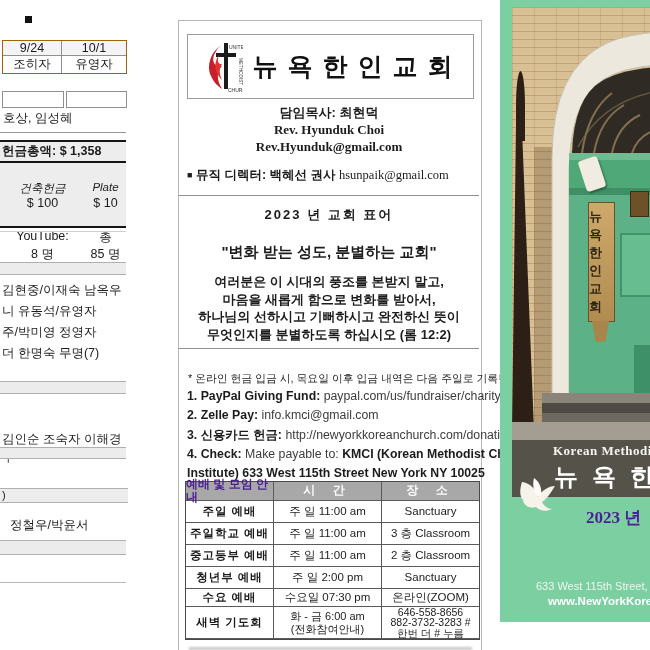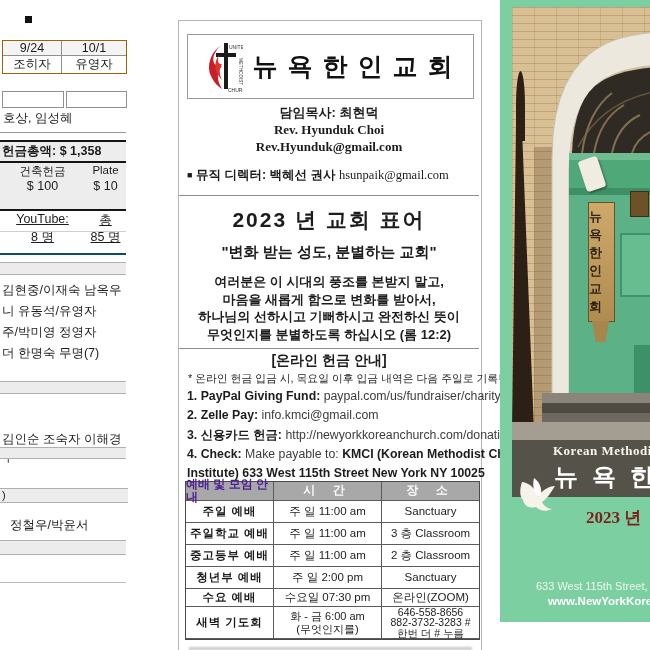--- a/index.html
+++ b/index.html
@@ -71,30 +71,30 @@
     <div class="abs" style="left:2px;top:91px;width:60px;height:15px;border:1px solid #8f8f8f;background:#fff;"></div>
     <div class="abs" style="left:66px;top:91px;width:59px;height:15px;border:1px solid #8f8f8f;background:#fff;"></div>
 
     <div class="abs nw" style="left:3px;top:110px;">호상, 임성혜</div>
     <div class="abs" style="left:0;top:132px;width:126px;border-top:1px solid #979797;"></div>
 
     <div class="abs" style="left:0;top:140px;width:126px;">
       <div style="border-top:2px solid #151515;border-bottom:2px solid #151515;background:#ededed;
                   font-weight:bold;padding:1px 0 1px 2px;white-space:nowrap;">헌금총액: $ 1,358</div>
       <div style="background:#ededed;border-bottom:2px solid #151515;">
-        <div class="moneyrow" style="font-size:11.5px;padding-top:1px;">
+        <div class="moneyrow" style="font-size:11.5px;padding-top:18px;font-style:italic;">
           <span>건축헌금</span>
           <span>Plate</span>
         </div>
         <div class="moneyrow" style="padding-bottom:16px;">
           <span>$ 100</span>
           <span>$ 10</span>
         </div>
       </div>
-      <div style="border-bottom:2px solid #0c4a6e;background:#fff;text-decoration:underline;">
+      <div style="border-bottom:2px solid #0c4a6e;background:#fff;">
         <div class="moneyrow" style="padding-top:1px;">
           <span>YouTube:</span>
           <span>총</span>
         </div>
         <div class="moneyrow" style="padding-bottom:7px;">
           <span>8 명</span>
           <span>85 명</span>
         </div>
       </div>
     </div>
@@ -142,33 +142,32 @@
     <div class="abs ctr b serif" style="left:0;top:118px;width:300px;font-size:13px;">Rev.Hyunduk@gmail.com</div>
 
     <div class="abs nw" style="left:8px;top:146px;font-size:12.5px;">
       <span style="font-size:9px;vertical-align:1px;">■</span>
       <span class="b">뮤직 디렉터: 백혜선 권사</span>
       <span class="serif">hsunpaik@gmail.com</span>
     </div>
 
     <div class="hr" style="top:174px;"></div>
 
-    <div class="abs ctr b" style="left:0;top:185px;width:300px;font-size:21px;letter-spacing:2px;">2023 년 교회 표어</div>
+    <div class="abs ctr b" style="left:0;top:185px;width:300px;font-size:13px;letter-spacing:2px;">2023 년 교회 표어</div>
     <div class="abs ctr b" style="left:0;top:222px;width:300px;font-size:15px;">"변화 받는 성도, 분별하는 교회"</div>
 
     <div class="abs ctr" style="left:0;top:252px;width:300px;">
       <div class="vline">여러분은 이 시대의 풍조를 본받지 말고,</div>
       <div class="vline">마음을 새롭게 함으로 변화를 받아서,</div>
       <div class="vline">하나님의 선하시고 기뻐하시고 완전하신 뜻이</div>
       <div class="vline">무엇인지를 분별하도록 하십시오 (롬 12:2)</div>
     </div>
 
     <div class="hr" style="top:327px;"></div>
 
-    <div class="abs ctr b" style="left:0;top:331px;width:300px;font-size:14px;">[온라인 헌금 안내]</div>
     <div class="abs nw" style="left:9px;top:351px;font-size:10.8px;">* 온라인 헌금 입금 시, 목요일 이후 입금 내역은 다음 주일로 기록됩니다.</div>
 
     <div class="abs" style="left:8px;top:366px;">
       <div class="gitem">
         <span class="b">1. PayPal Giving Fund:</span>
         <span class="gval">paypal.com/us/fundraiser/charity/162932</span>
       </div>
       <div class="gitem">
         <span class="b">2. Zelle Pay:</span>
         <span class="gval">info.kmci@gmail.com</span>
@@ -206,21 +205,21 @@
       <div class="c">주 일 2:00 pm</div>
       <div class="c">Sanctuary</div>
 
       <div class="c nm">수요 예배</div>
       <div class="c">수요일 07:30 pm</div>
       <div class="c">온라인(ZOOM)</div>
 
       <div class="c nm">새벽 기도회</div>
       <div class="c">
         <span style="font-size:11px;">화 - 금 6:00 am</span>
-        <span style="font-size:11px;">(무엇인지를)</span>
+        <span style="font-size:11px;">(전화참여안내)</span>
       </div>
       <div class="c sm">
         <span>646-558-8656</span>
         <span>882-3732-3283 #</span>
         <span>한번 더 # 누름</span>
       </div>
     </div>
     <div class="abs" style="left:10px;top:626px;width:283px;height:3px;background:#c9c9c9;filter:blur(1px);"></div>
   </div>
 
@@ -269,20 +268,20 @@
       <div id="band">
         <div class="abs nw serif b" style="left:41px;top:3px;font-size:13px;color:#f7f5ef;letter-spacing:.5px;">Korean Methodist Church &amp; Institute</div>
         <div class="abs nw b" style="left:42px;top:21px;font-size:24px;color:#ffffff;letter-spacing:14px;">뉴욕한인교회</div>
       </div>
 
       <svg class="abs" style="left:14px;top:468px;" width="44" height="46" viewBox="0 0 44 46">
         <path d="M8,14 C16,15 22,21 24,29 C28,22 35,18 41,18 C37,24 34,30 28,34 C30,38 34,41 38,41 C32,44 26,43 22,39 C16,41 10,38 9,32 C5,28 6,20 8,14 Z" fill="#f6f3ea"></path>
         <path d="M24,29 C20,24 18,18 20,10 C26,14 28,21 27,27 Z" fill="#fdfcf8"></path>
       </svg>
 
-      <div class="abs nw serif b" style="left:86px;top:506px;font-size:17px;color:#7f1d1d;">2023 년</div>
+      <div class="abs nw serif b" style="left:86px;top:506px;font-size:17px;color:#4c1d95;">2023 년</div>
 
       <div class="abs nw" style="left:36px;top:580px;font-size:11px;color:#eef6ef;">633 West 115th Street, New York</div>
       <div class="abs nw b" style="left:48px;top:595px;font-size:11.5px;color:#ffffff;">www.NewYorkKoreanChurch.com</div>
     </div>
   </div>
 
 </div>
 
 </body></html>

